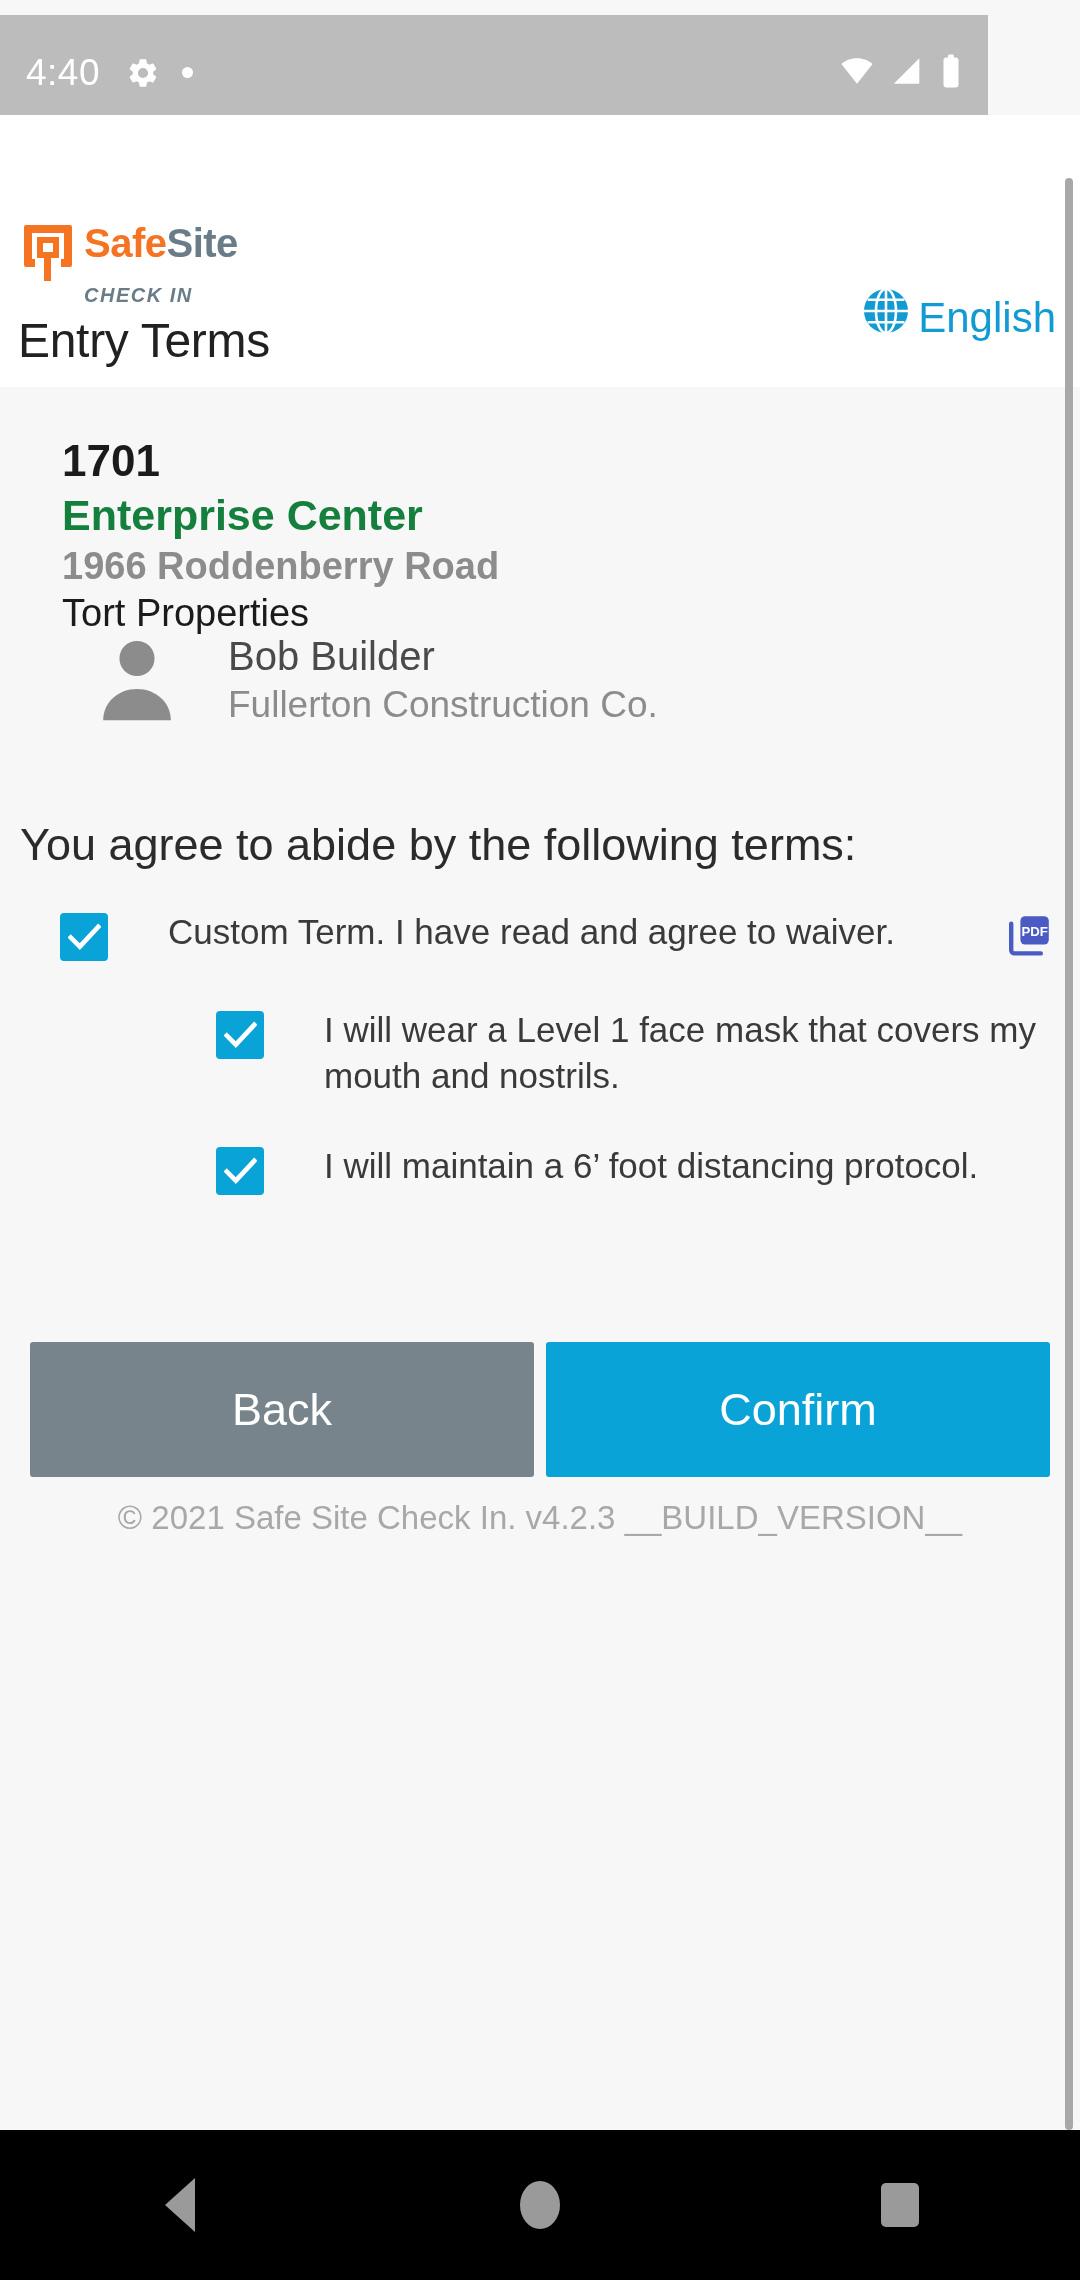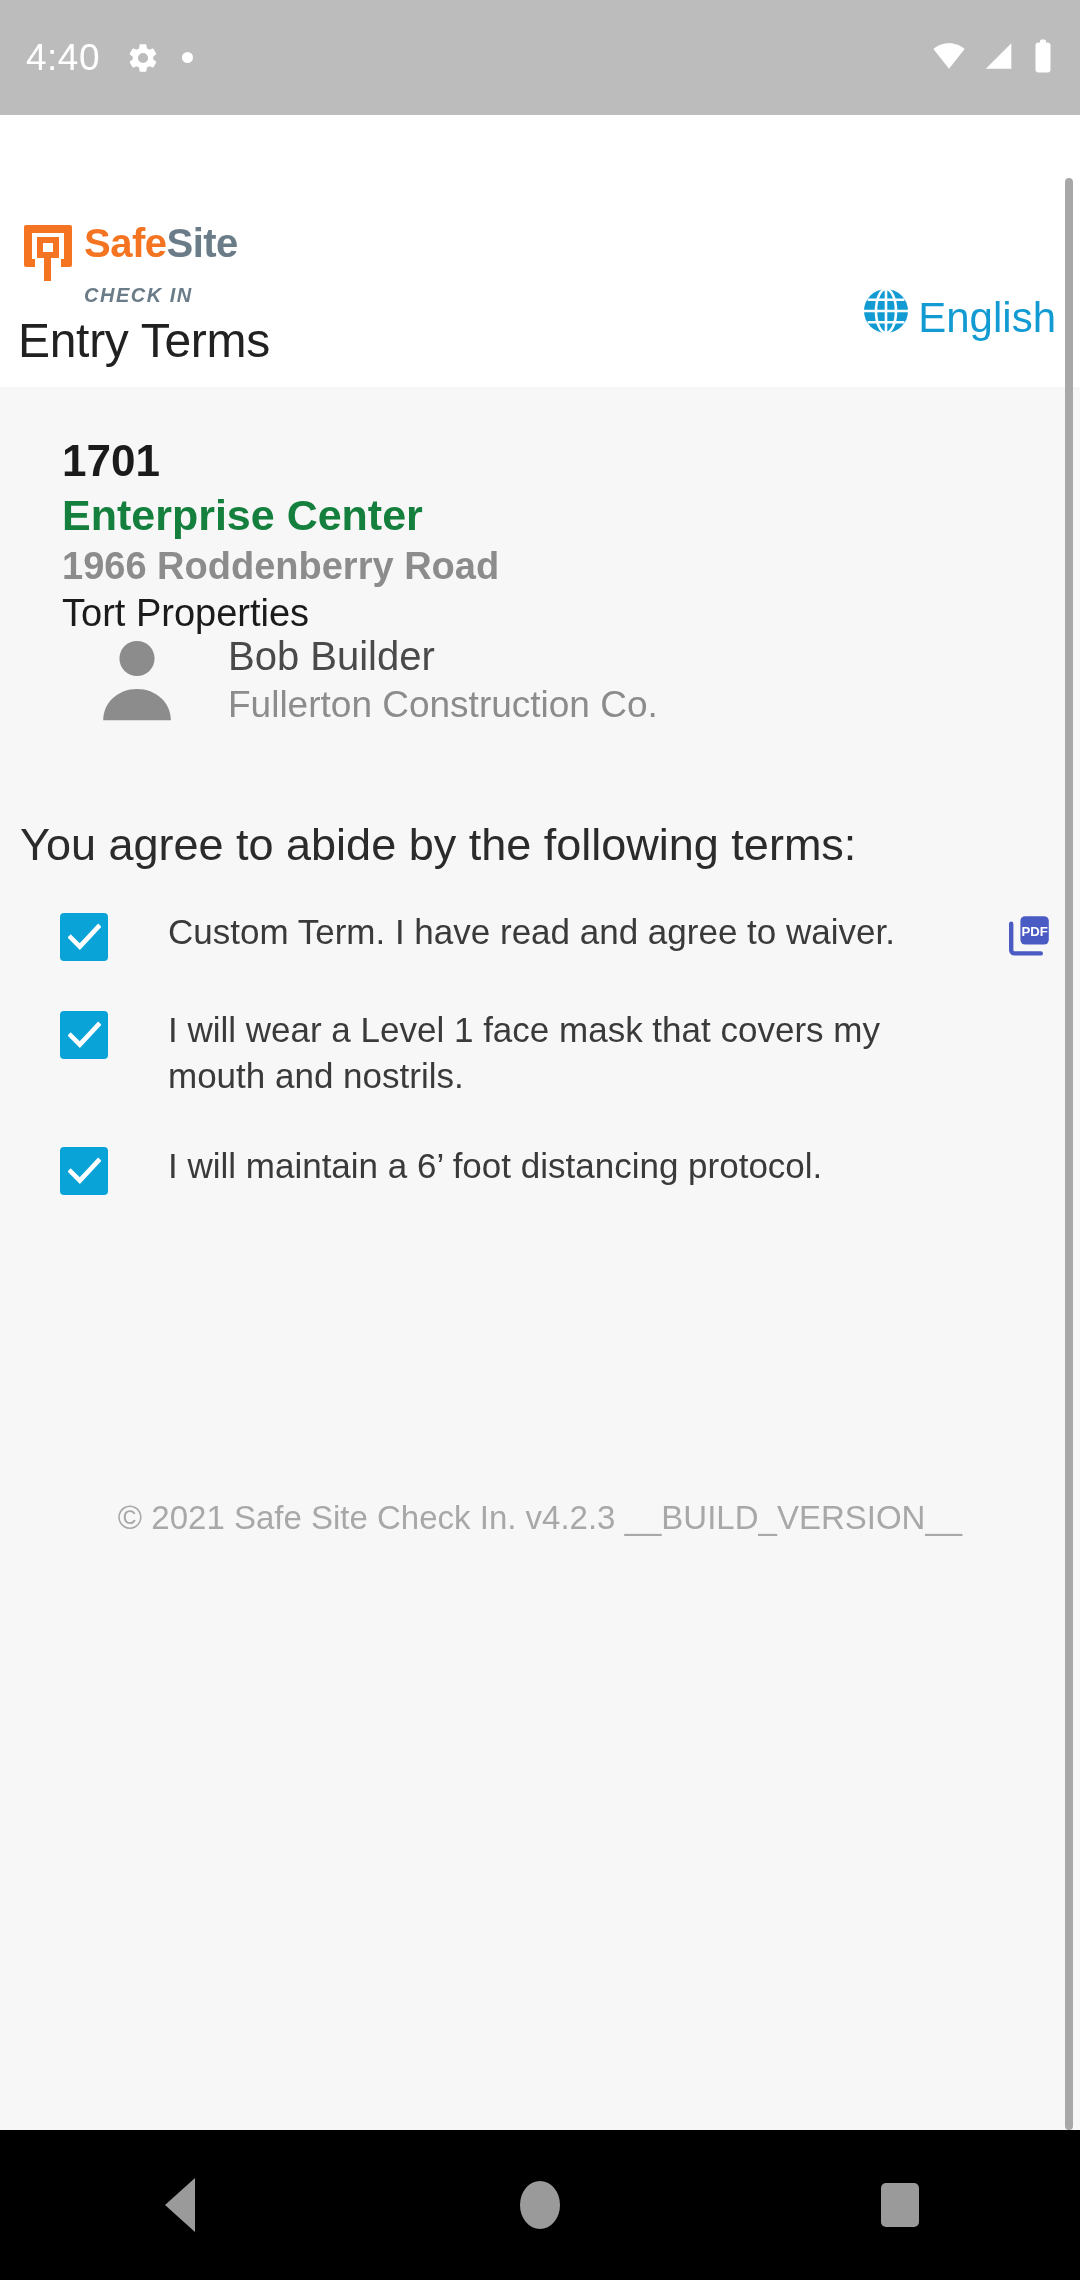--- a/index.html
+++ b/index.html
@@ -17,22 +17,22 @@
     position: relative;
     width: 1080px;
     height: 2280px;
     background: #f7f7f7;
     overflow: hidden;
   }
 
   
   #status-bar {
     position: absolute;
-    left: 0; top: 0;
-    width: 1080px; height: 115px;
+    left: 0; top: 15px;
+    width: 988px; height: 115px;
     background: #bcbcbc;
     display: flex;
     align-items: center;
     padding: 0 26px;
     box-sizing: border-box;
   }
   #status-clock {
     color: #ffffff;
     font-size: 37px;
     letter-spacing: 0.5px;
@@ -183,20 +183,21 @@
     position: absolute;
     left: 0; top: 522px;
     width: 1080px;
   }
   .term-row {
     display: flex;
     align-items: flex-start;
     padding: 0 26px 0 60px;
     box-sizing: border-box;
     margin-bottom: 44px;
+    justify-content: flex-end;
   }
   .checkbox {
     flex: 0 0 auto;
     width: 48px; height: 48px;
     background: #0aa3d8;
     border-radius: 4px;
     position: relative;
     cursor: pointer;
     margin-top: 4px;
   }
@@ -431,20 +432,24 @@
         <span class="checkbox">
           <svg width="33" height="28" viewBox="0 0 24 20">
             <path d="M2 10.4 L8.6 17 L22 2.6" fill="none" stroke="#ffffff" stroke-width="3.4" stroke-linecap="square"></path>
           </svg>
         </span>
         <span class="term-text">I will maintain a 6’ foot distancing protocol.</span>
       </div>
 
     </div>
 
+    <div id="button-row">
+      <button class="action-btn" id="back-button">Back</button>
+      <button class="action-btn" id="confirm-button">Confirm</button>
+    </div>
 
     <div id="footer-text">© 2021 Safe Site Check In. v4.2.3 __BUILD_VERSION__</div>
   </div>
 
   <div id="scrollbar-track"></div>
   <div id="scrollbar-thumb"></div>
 
   <div id="nav-bar">
     <div class="nav-btn">
       <span class="nav-triangle"></span>

